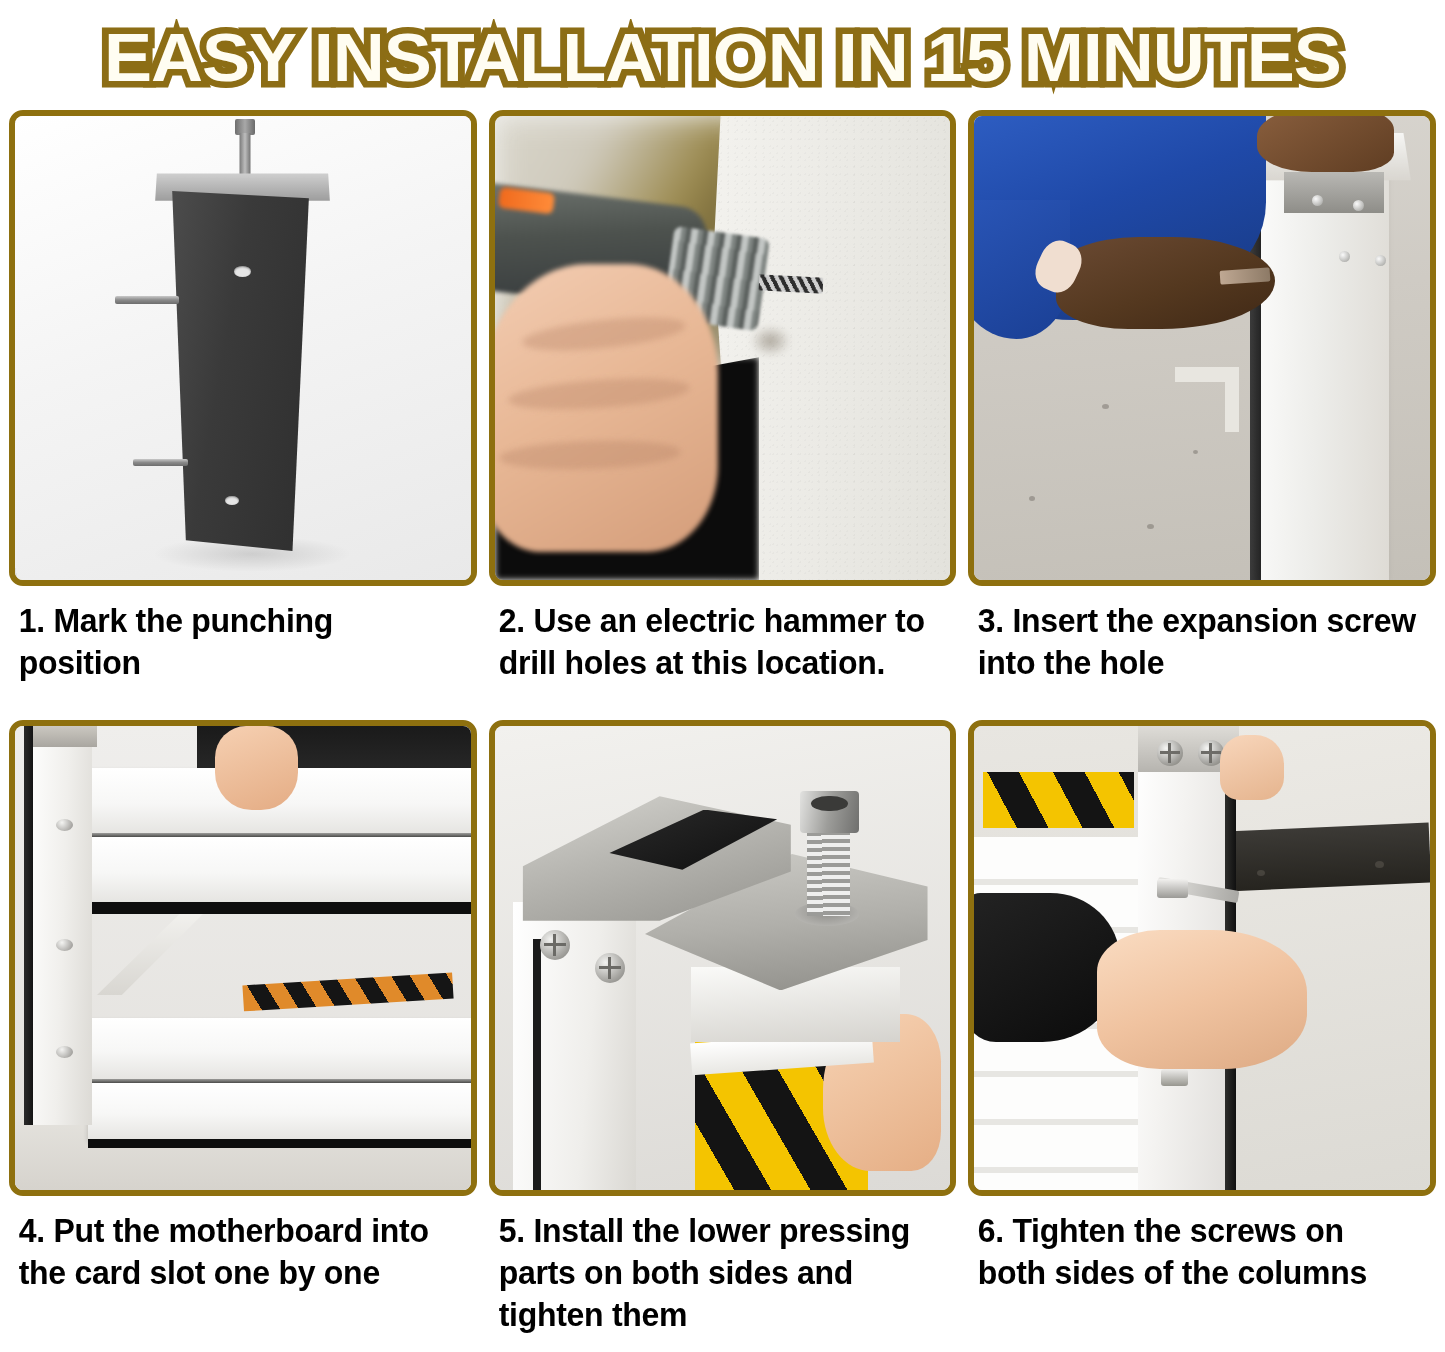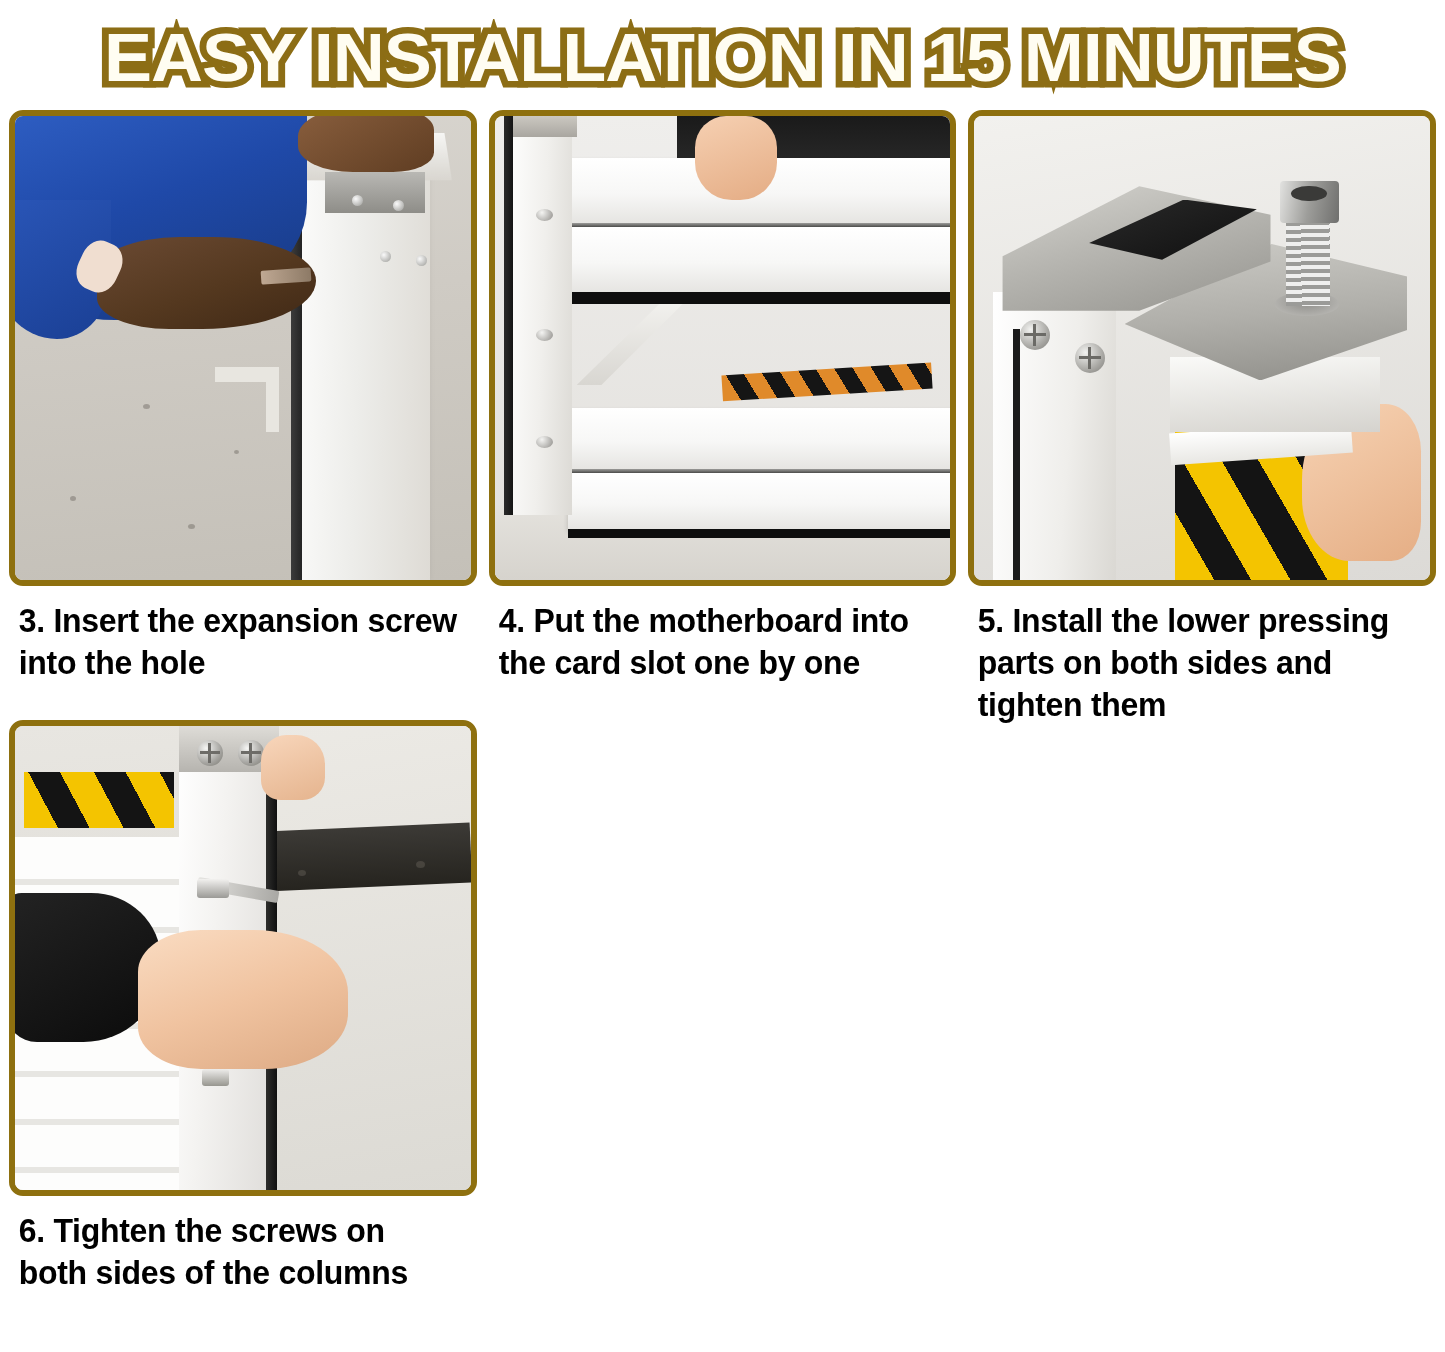--- a/index.html
+++ b/index.html
@@ -438,21 +438,57 @@
 </style>
 </head>
 <body>
 
 <div class="title-bar">
   <div class="title-text">EASY INSTALLATION IN 15 MINUTES</div>
 </div>
 
 <div class="grid">
 
-
+  <div class="cell">
+    <div class="frame">
+      <div class="photo">
+        <div class="p1-bg"></div>
+        <div class="p1-shadow"></div>
+        <div class="p1-bolt-head"></div>
+        <div class="p1-bolt-shaft"></div>
+        <div class="p1-cap"></div>
+        <div class="p1-body"></div>
+        <div class="p1-pin a"></div>
+        <div class="p1-pin b"></div>
+        <div class="p1-hole a"></div>
+        <div class="p1-hole b"></div>
+      </div>
+    </div>
+    <div class="caption">1. Mark the punching position</div>
+  </div>
+
+  <div class="cell">
+    <div class="frame">
+      <div class="photo">
+        <div class="p2-bgblur"></div>
+        <div class="p2-wall"></div>
+        <div class="p2-dark"></div>
+        <div class="p2-drill-body"></div>
+        <div class="p2-drill-orange"></div>
+        <div class="p2-chuck"></div>
+        <div class="p2-bit"></div>
+        <div class="p2-dust"></div>
+        <div class="p2-hand"></div>
+        <div class="p2-finger f1"></div>
+        <div class="p2-finger f2"></div>
+        <div class="p2-finger f3"></div>
+      </div>
+    </div>
+    <div class="caption">2. Use an electric hammer to drill holes at this location.</div>
+  </div>
 
   <div class="cell">
     <div class="frame">
       <div class="photo">
         <div class="p3-floor"></div>
         <div class="p3-speck" style="left:28%;top:62%;width:7px;height:5px;"></div>
         <div class="p3-speck" style="left:12%;top:82%;width:6px;height:5px;"></div>
         <div class="p3-speck" style="left:48%;top:72%;width:5px;height:4px;"></div>
         <div class="p3-speck" style="left:38%;top:88%;width:7px;height:5px;"></div>
         <div class="p3-col-dark"></div>

